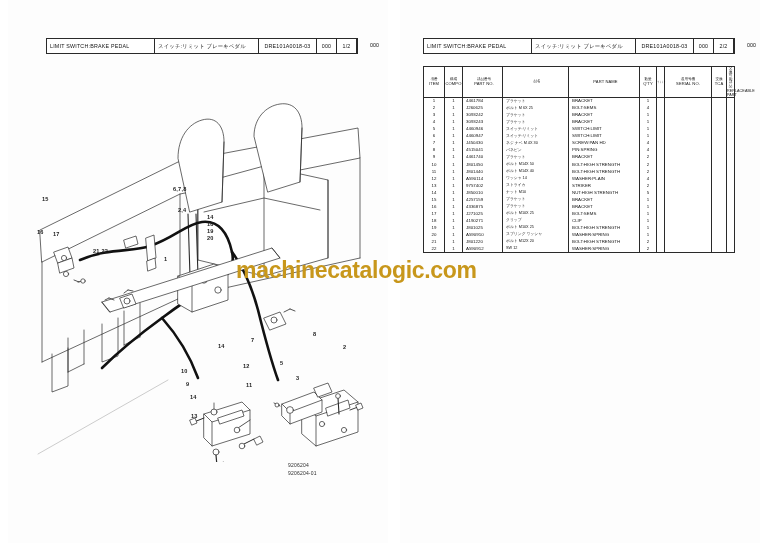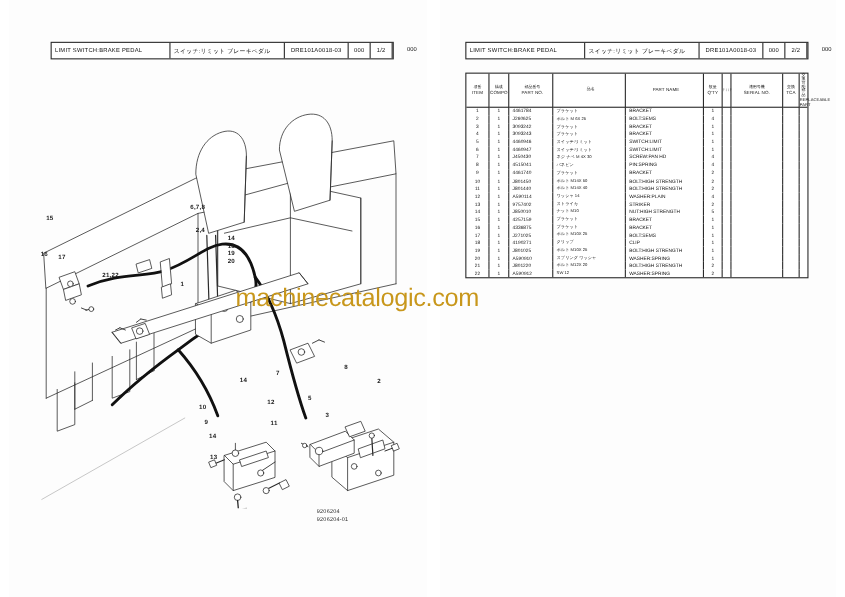--- a/index.html
+++ b/index.html
@@ -54,22 +54,22 @@
   .w-jp{width:62px;padding-left:3px;font-size:3.8px;letter-spacing:0;}
   .w-pname{width:67px;padding-left:3px;}
   .w-qty{width:16px;text-align:center;}
   .w-f{width:7px;text-align:center;}
   .w-ser{width:46px;}
   .w-tca{width:14px;}
   .w-rep{border-right:none;}
   th.w-rep span.en{font-size:3.7px;line-height:1.15;}
 
   
-  #watermark{position:absolute;left:214px;top:257px;font-size:23px;
-     font-weight:400;color:#c8971b;letter-spacing:-.3px;
+  #watermark{position:absolute;left:236px;top:257px;font-size:23px;
+     font-weight:700;color:#c8971b;letter-spacing:-.3px;
      white-space:nowrap;pointer-events:none;}
 </style>
 </head>
 <body>
 
 <div class="sheet" id="sheet-left">
   <div class="scan-tint"></div>
 
   <div class="hdr" id="hdr-left">
     <div class="cell c-title">LIMIT SWITCH:BRAKE PEDAL</div>

